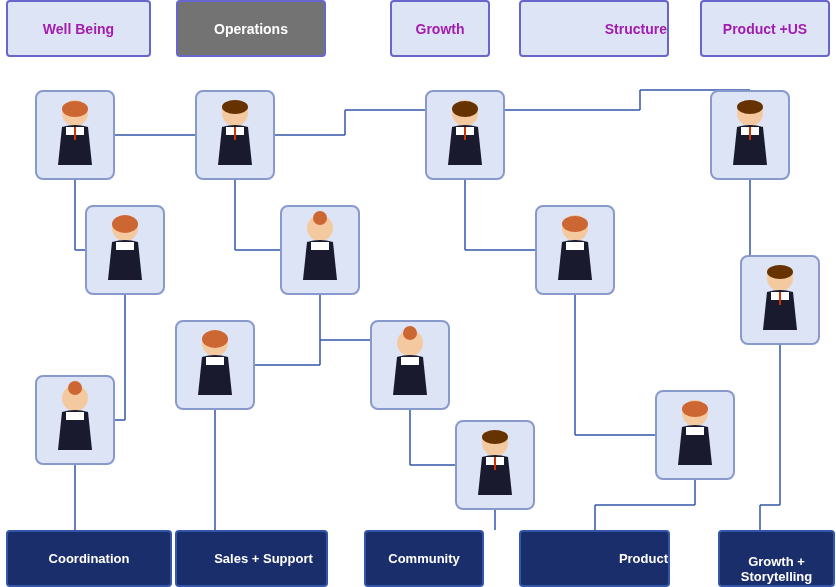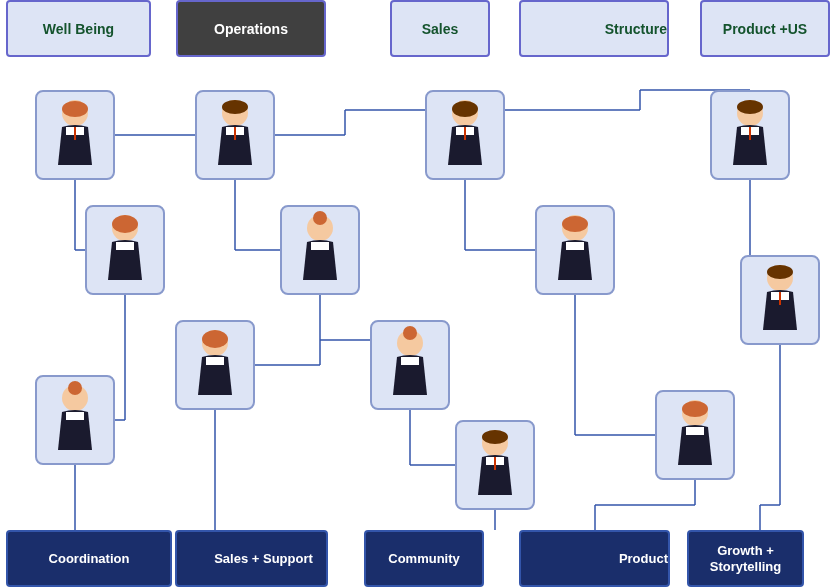--- a/index.html
+++ b/index.html
@@ -28,27 +28,27 @@
       align-items: center;
       justify-content: center;
       font-size: 14px;
       font-weight: bold;
       border: 2px solid #6666cc;
       border-radius: 4px;
       color: #003366;
     }
 
     .top-bar.active {
-      background: #404040;
+      background: #737373;
       color: #fff;
     }
 
     .top-bar.inactive {
       background: #dde4f5;
-      color: #14532d;
+      color: #a21caf;
     }
 
     
     .bottom-bar {
       position: absolute;
       bottom: 0;
       height: 57px;
       display: flex;
       align-items: center;
       justify-content: center;
@@ -165,42 +165,42 @@
     <line x1="760" y1="505" x2="760" y2="530"></line>
   </svg>
 
   <div class="top-bar inactive" style="left:6px; width:145px;">
     <span>Well Being</span>
   </div>
   <div class="top-bar active" style="left:176px; width:150px;">
     <span>Operations</span>
   </div>
   <div class="top-bar inactive" style="left:390px; width:100px;">
-    <span>Sales</span>
+    <span>Growth</span>
   </div>
   <div class="top-bar inactive" style="left:519px; width:150px;justify-content:flex-end;">
     <span>Structure</span>
   </div>
   <div class="top-bar inactive" style="left:700px; width:130px;">
     <span>Product +US</span>
   </div>
 
   <div class="bottom-bar" style="left:6px; width:166px;">
     <span>Coordination</span>
   </div>
   <div class="bottom-bar" style="left:175px; width:153px;padding-left:24px;">
     <span>Sales + Support</span>
   </div>
   <div class="bottom-bar" style="left:364px; width:120px;">
     <span>Community</span>
   </div>
   <div class="bottom-bar" style="left:519px; width:151px;justify-content:flex-end;">
     <span>Product</span>
   </div>
-  <div class="bottom-bar" style="left:687px; width:117px;">
+  <div class="bottom-bar" style="left:718px; width:117px;align-items:flex-end;">
     <span style="white-space:pre-line;">Growth +
 Storytelling</span>
   </div>
 
   <div class="person-node" style="left:35px; top:90px;">
     <svg viewBox="0 0 70 80">
 
       <circle cx="35" cy="18" r="13" fill="#f5c9a0"></circle>
       <ellipse cx="35" cy="14" rx="13" ry="8" fill="#cc6633"></ellipse>
       <path d="M22 32 Q35 28 48 32 L52 70 L18 70 Z" fill="#1a1a2e"></path>

